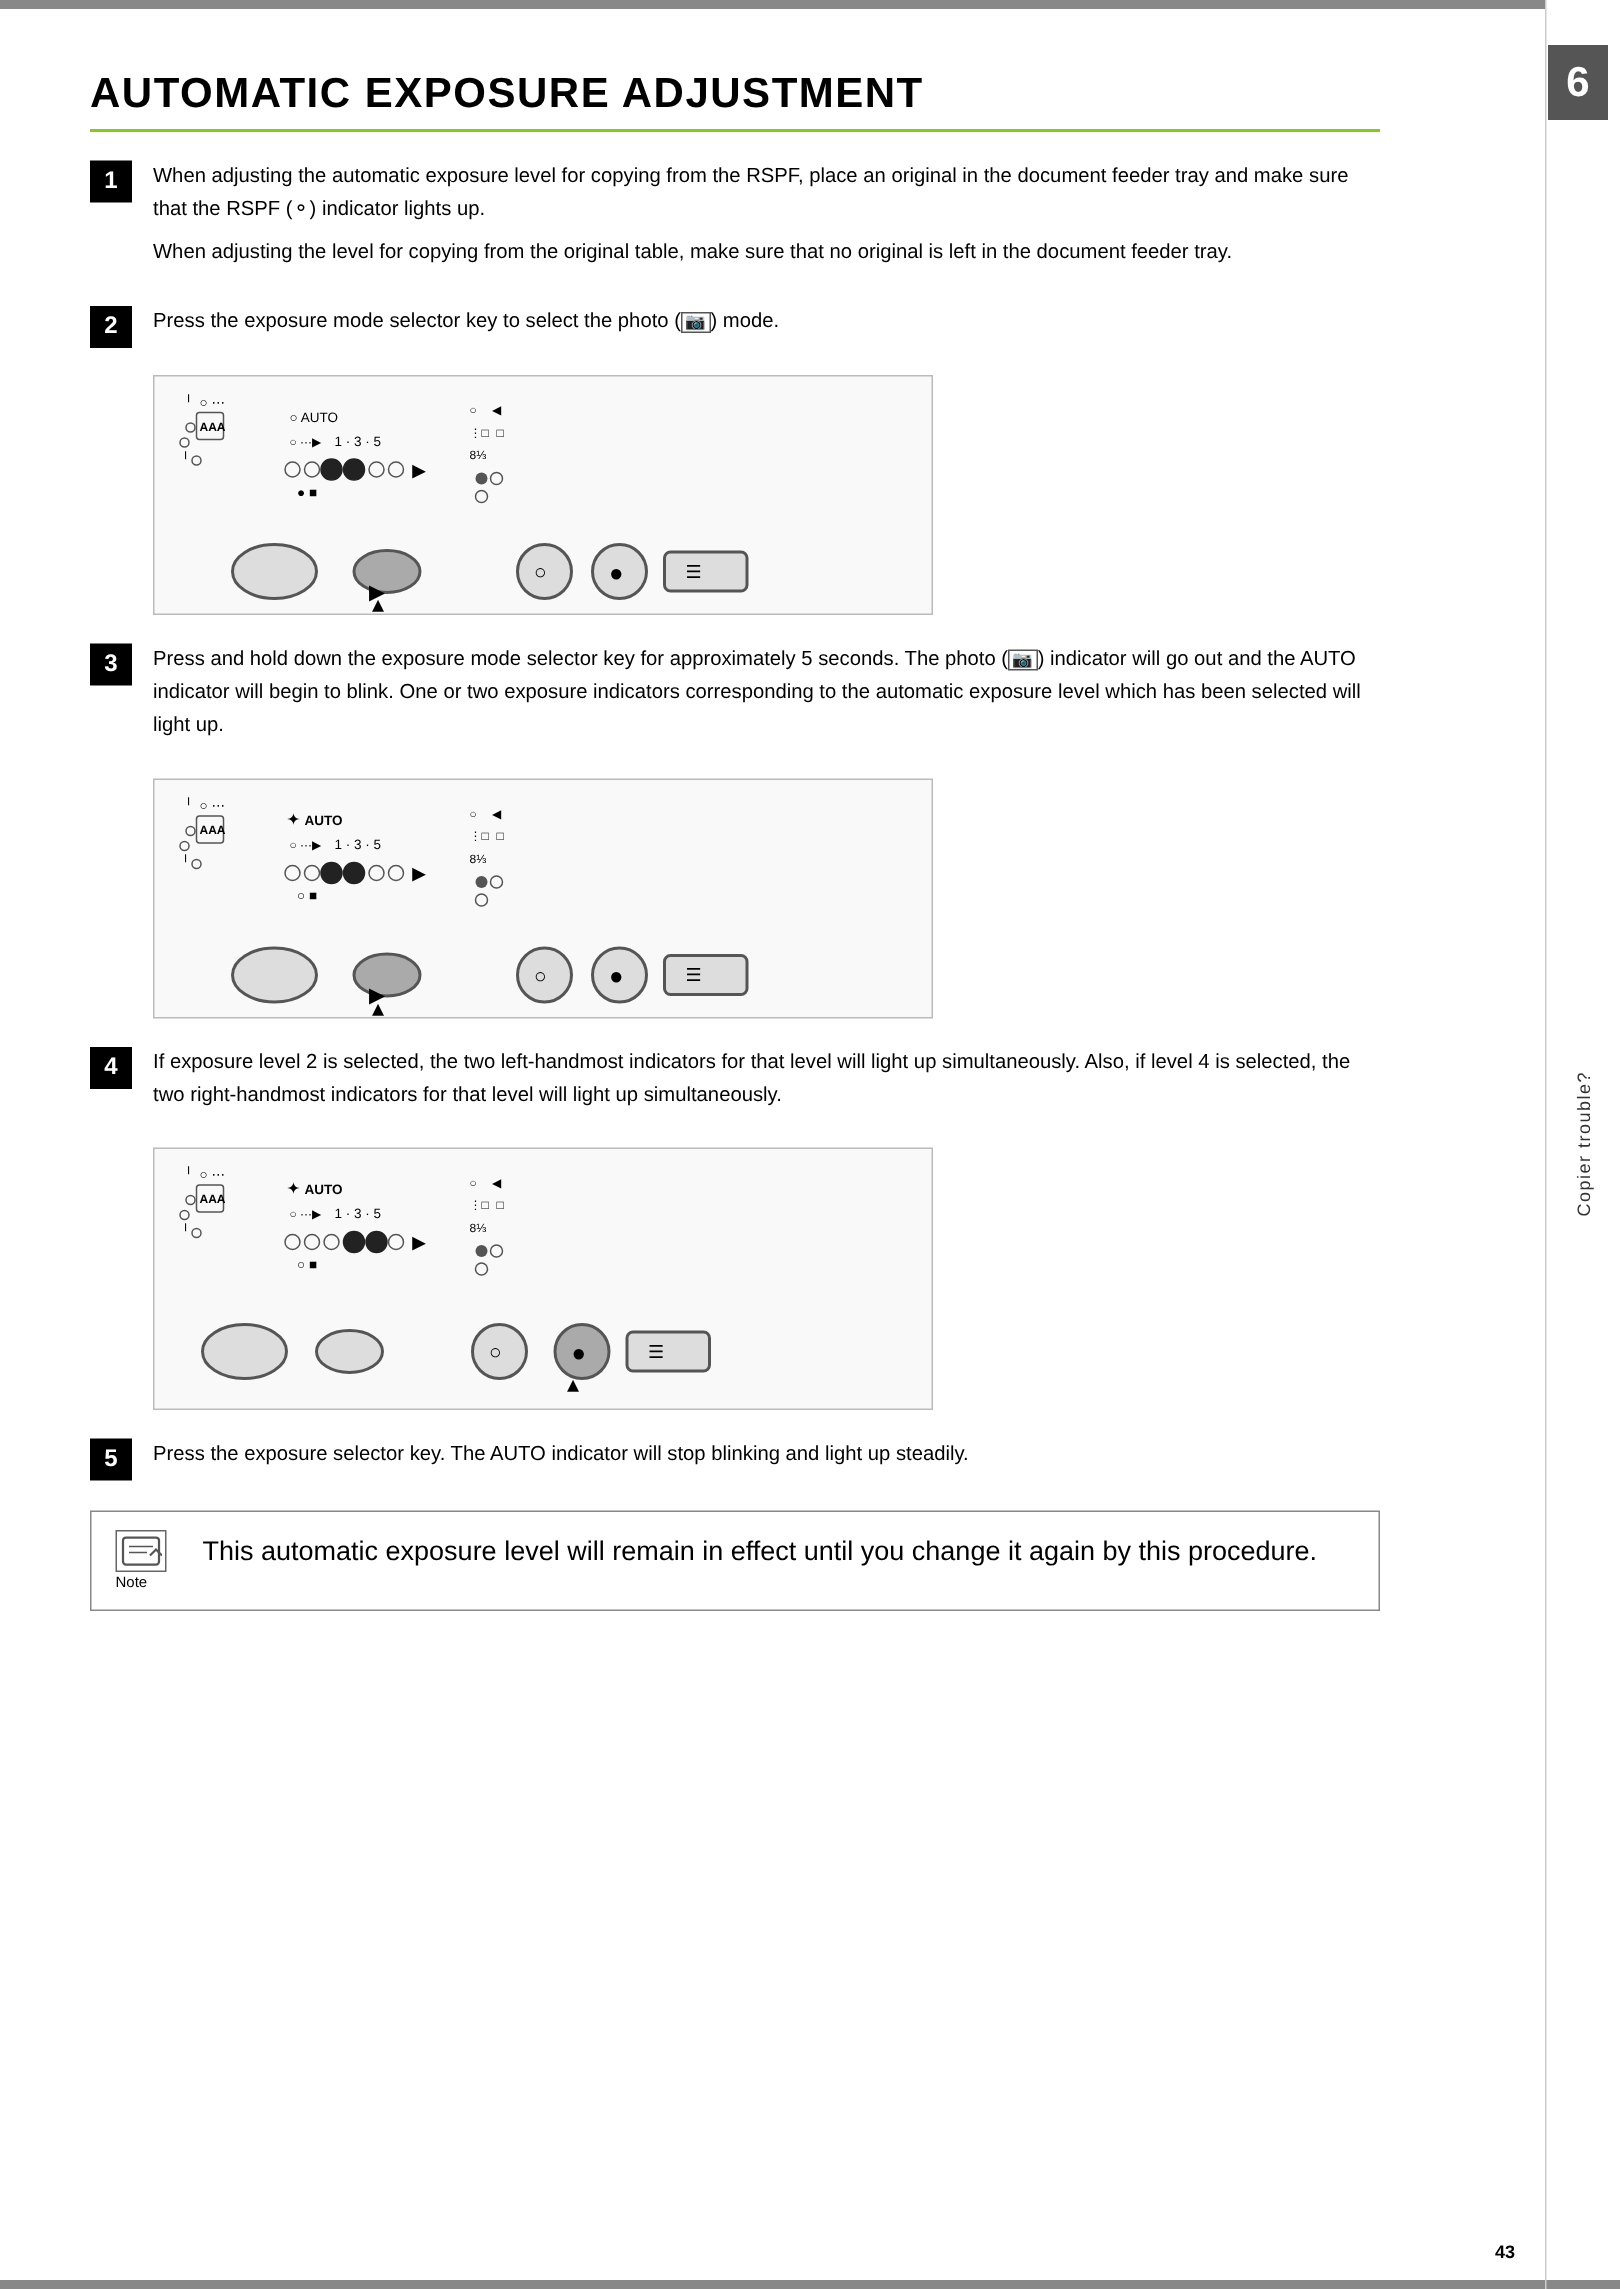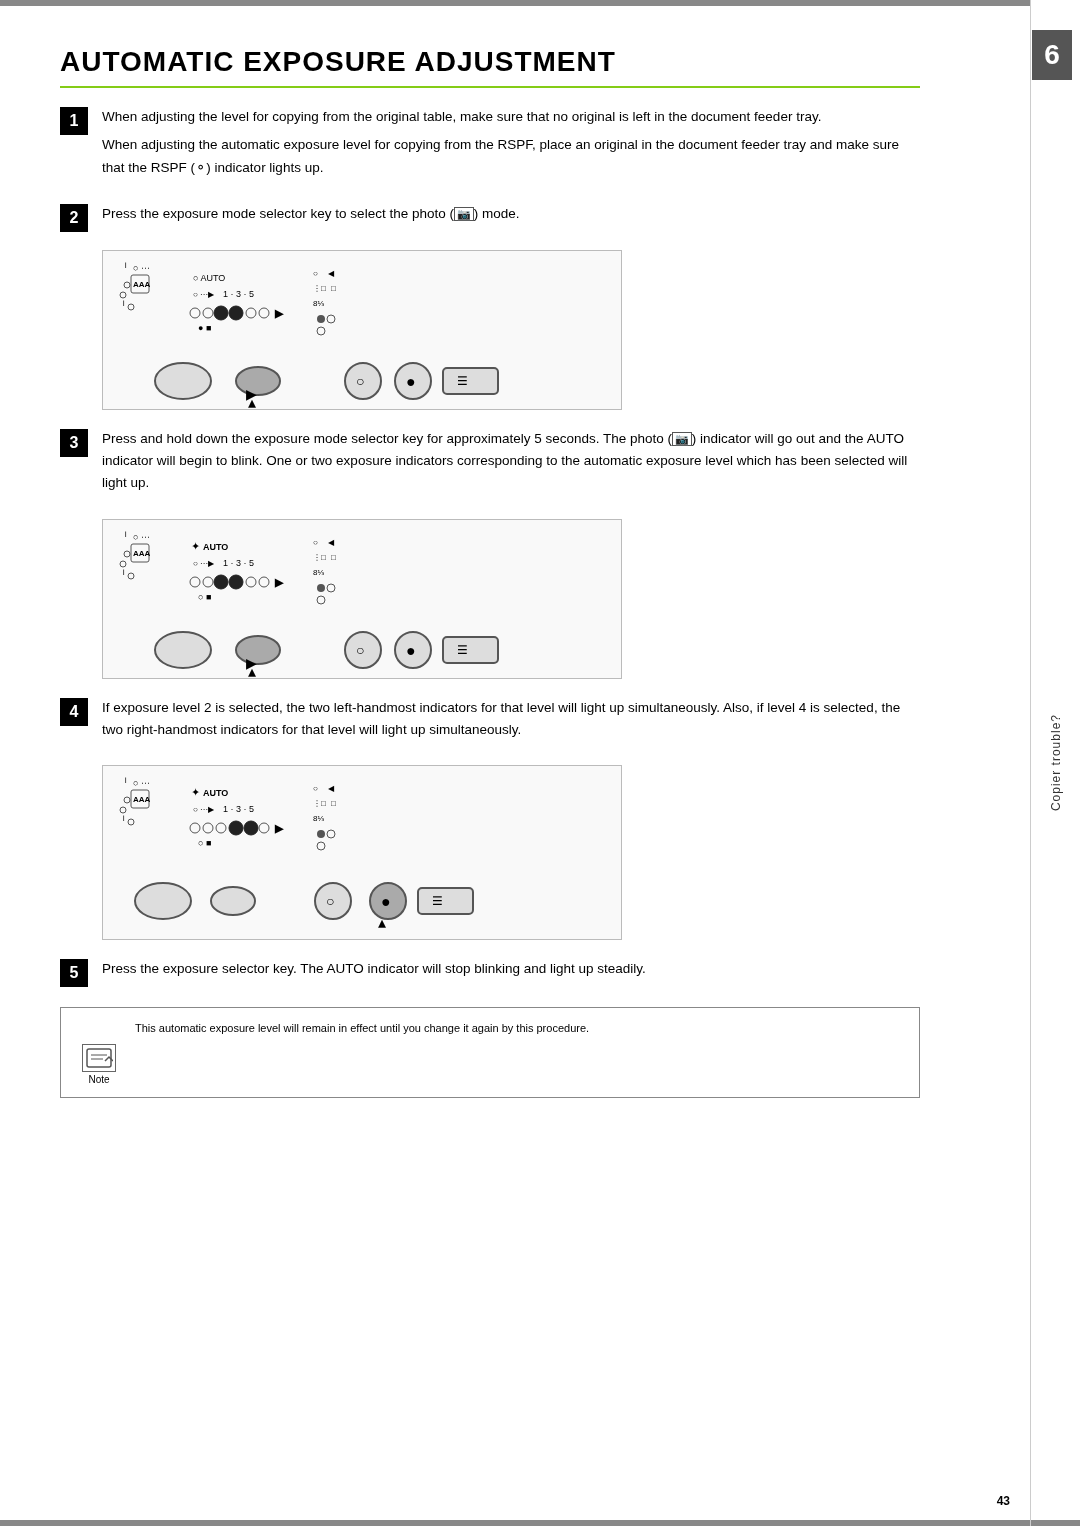--- a/index.html
+++ b/index.html
@@ -116,37 +116,35 @@
       margin-top: 20px;
       display: flex;
       align-items: flex-start;
       gap: 14px;
       background: #fff;
     }
     .note-icon {
       min-width: 44px;
       display: flex;
       flex-direction: column;
-      align-items: center;
       font-size: 10px;
-      margin-top: 24px;
     }
     .note-icon-img {
       width: 34px;
       height: 28px;
       border: 1.5px solid #666;
       display: flex;
       align-items: center;
       justify-content: center;
       font-size: 16px;
       background: #fff;
       margin-bottom: 2px;
     }
     .note-text {
-      font-size: 11px;
+      font-size: 18px;
       line-height: 1.6;
     }
 
     .page-num {
       position: absolute;
       bottom: 18px;
       right: 70px;
       font-size: 12px;
       font-weight: bold;
     }
@@ -163,22 +161,22 @@
   <div style="display:flex; flex-direction:column; flex:1;">
     <div class="top-border"></div>
     <div class="main-content">
 
       <h1 class="page-title">AUTOMATIC EXPOSURE ADJUSTMENT</h1>
 
 
       <div class="step-container">
         <div class="step-number">1</div>
         <div class="step-text">
+          <p>When adjusting the automatic exposure level for copying from the RSPF, place an original in the document feeder tray and make sure that the RSPF (⚬) indicator lights up.</p>
           <p>When adjusting the level for copying from the original table, make sure that no original is left in the document feeder tray.</p>
-          <p>When adjusting the automatic exposure level for copying from the RSPF, place an original in the document feeder tray and make sure that the RSPF (⚬) indicator lights up.</p>
         </div>
       </div>
 
       <div class="step-container">
         <div class="step-number">2</div>
         <div class="step-text">
           <p>Press the exposure mode selector key to select the photo (<span style="font-size:11px; border:1px solid #555; padding:0 2px;">📷</span>) mode.</p>
         </div>
       </div>
 

